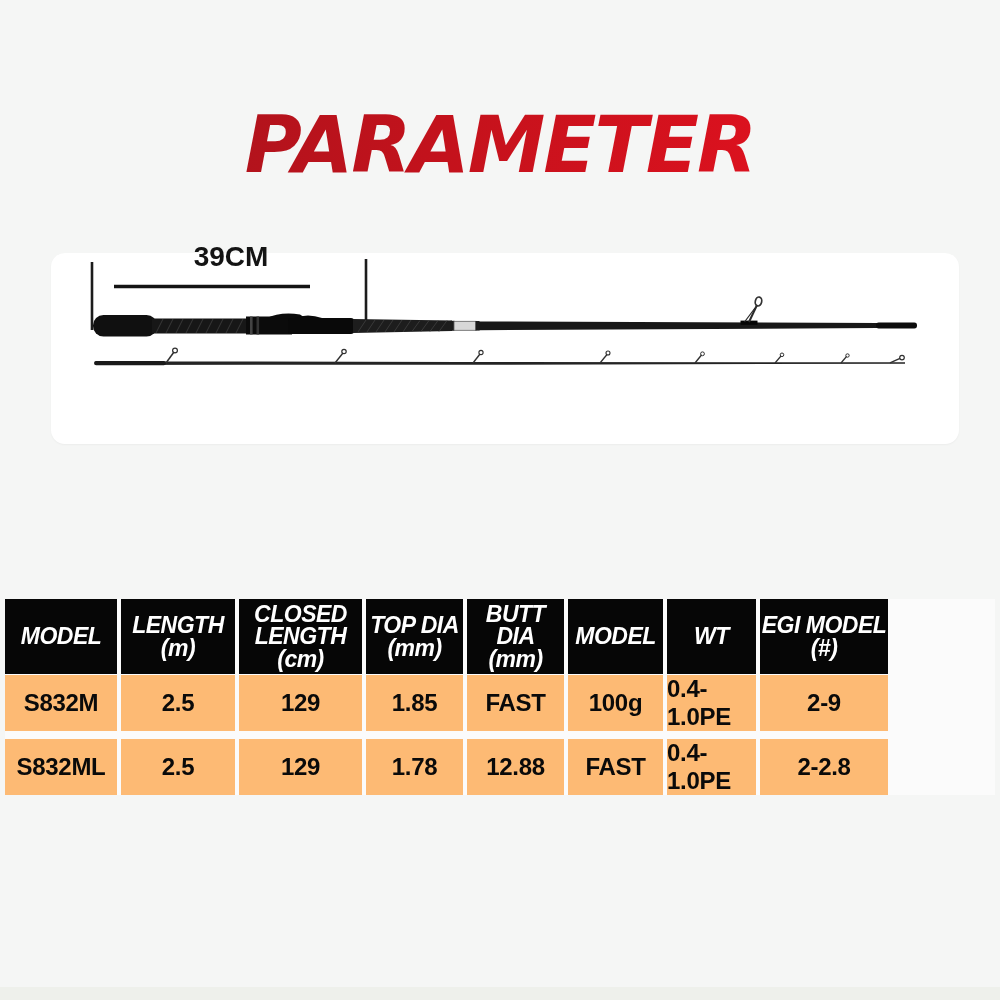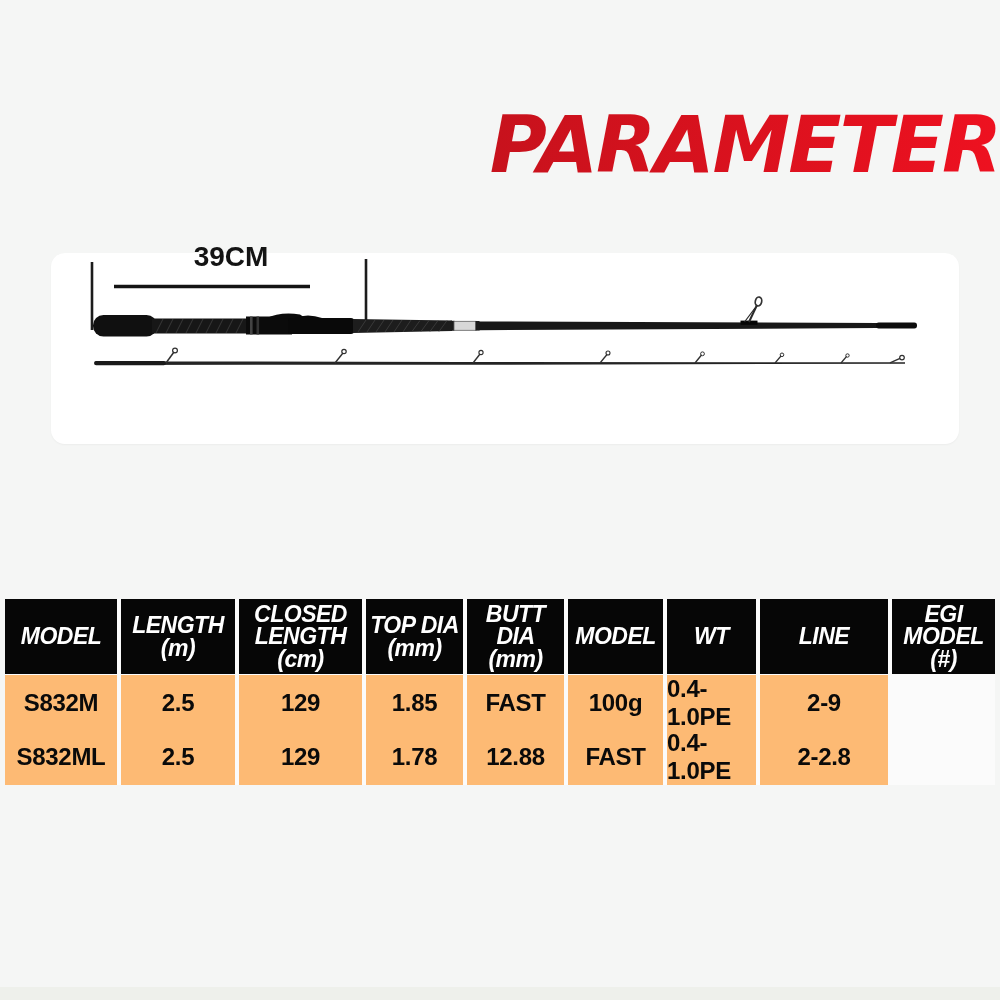--- a/index.html
+++ b/index.html
@@ -4,21 +4,21 @@
 <style>
   html,body{margin:0;padding:0;}
   body{
     width:1000px;height:1000px;position:relative;overflow:hidden;
     background:#f5f6f5;
     font-family:"Liberation Sans", sans-serif;
   }
   
   .title{
     position:absolute;left:0;top:106px;width:1000px;
-    text-align:right;
+    text-align:center;
     font-family:"DejaVu Sans", sans-serif;
     font-style:italic;font-weight:bold;
     font-size:78px;line-height:1;letter-spacing:-2px;
     color:#d31420;
     background:linear-gradient(94deg,#9e141c 0%,#c4121c 45%,#ee1120 100%);
     -webkit-background-clip:text;background-clip:text;
     -webkit-text-fill-color:transparent;
   }
   
   .card{
@@ -44,21 +44,21 @@
     font-style:italic;font-weight:bold;font-size:23px;line-height:0.98;
     letter-spacing:-0.5px;text-align:center;
   }
   .thead .cell span{display:block;}
   .trow .cell{
     background:#fdba74;color:#0a0a0a;
     display:flex;align-items:center;justify-content:center;
     font-weight:bold;font-size:24px;letter-spacing:-0.3px;
   }
   .trow.r1{height:54px;margin-top:1px;}
-  .trow.r2{height:56px;}
+  .trow.r2{height:56px;margin-top:10px;}
   
   .bottom-strip{
     position:absolute;left:0;bottom:0;width:1000px;height:13px;
     background:#ecefe8;opacity:.8;
   }
 </style>
 </head>
 <body>
 
 <div class="title">PARAMETER</div>
@@ -156,25 +156,20 @@
       <span>MODEL</span>
       <span></span>
       <span></span>
     </div>
     <div class="cell">
       <span>WT</span>
       <span></span>
       <span></span>
     </div>
     <div class="cell">
-      <span>LINE</span>
-      <span></span>
-      <span></span>
-    </div>
-    <div class="cell">
       <span>EGI MODEL</span>
       <span>(#)</span>
       <span></span>
     </div>
   </div>
 
   <div class="tgrid trow r1">
     <div class="cell">S832M</div>
     <div class="cell">2.5</div>
     <div class="cell">129</div>

